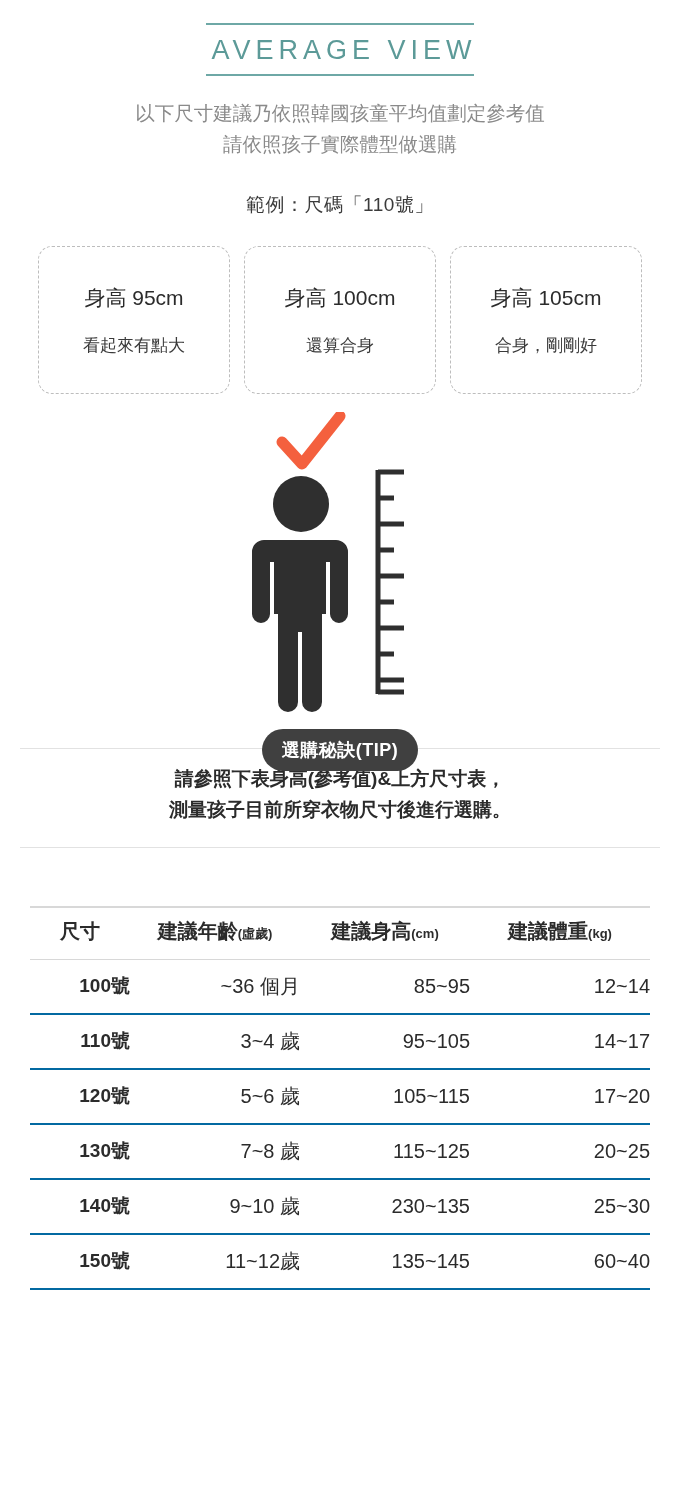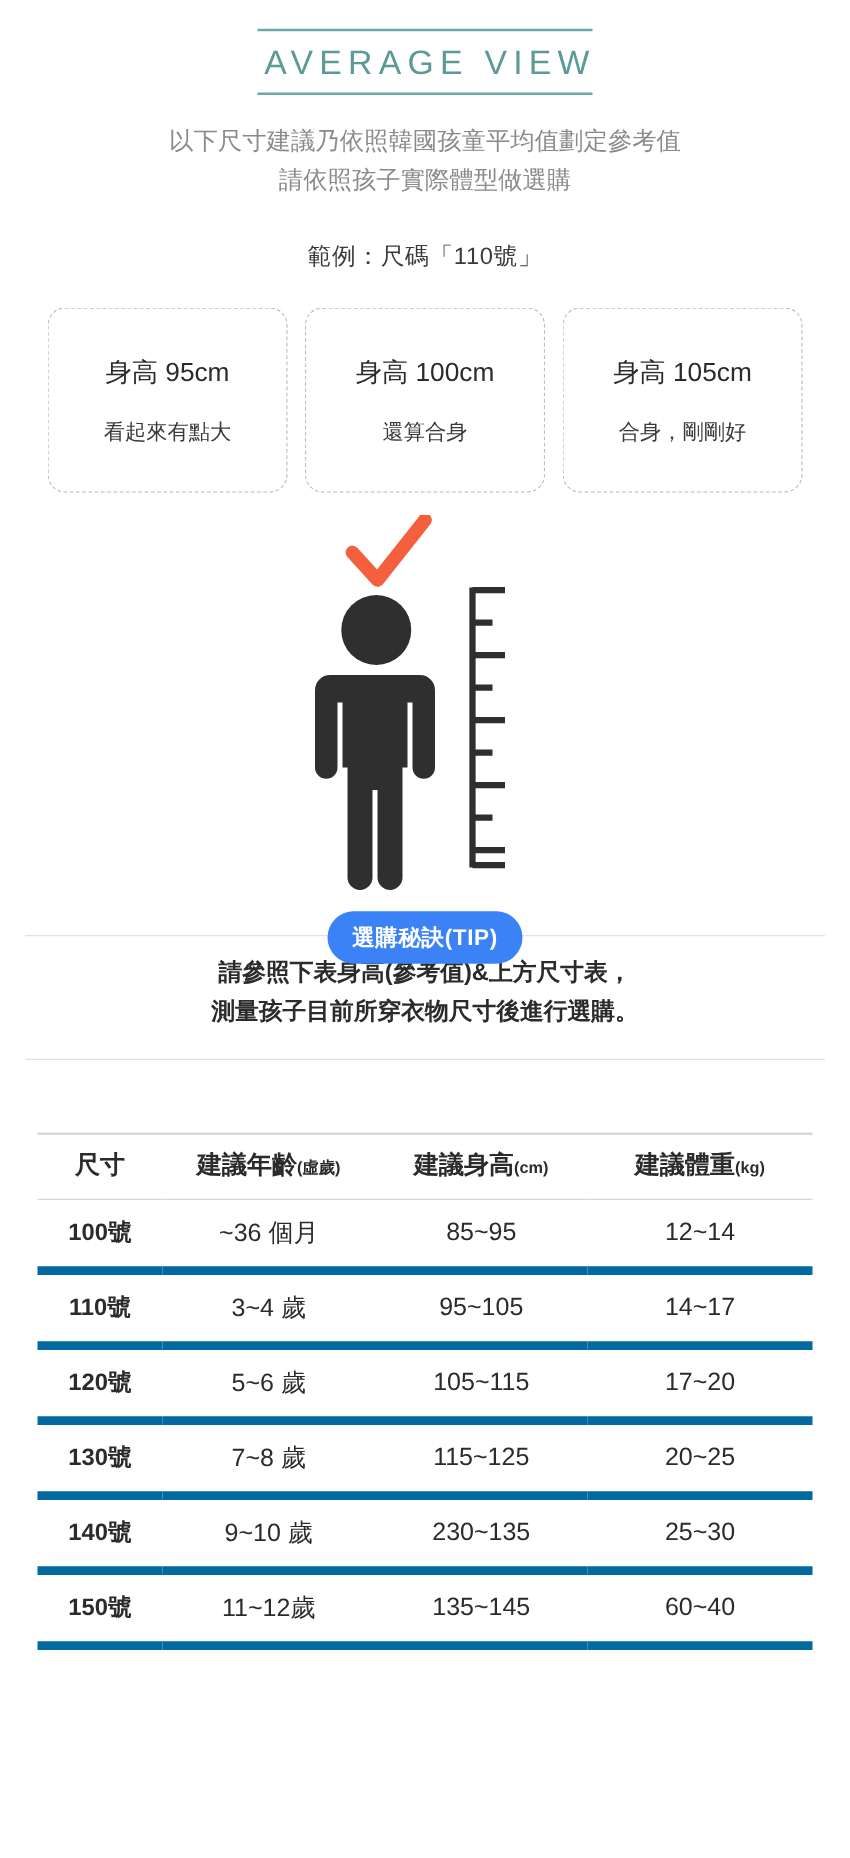--- a/index.html
+++ b/index.html
@@ -121,21 +121,21 @@
   }
   .tip-badge-row {
     position: relative;
     height: 0;
     text-align: center;
   }
   .tip-badge {
     position: relative;
     top: -20px;
     display: inline-block;
-    background: #3b82f6;
+    background: #404040;
     color: #ffffff;
     font-size: 18px;
     font-weight: bold;
     padding: 9px 20px;
     border-radius: 22px;
     letter-spacing: 0.5px;
   }
   .tip-text {
     text-align: center;
     font-size: 19px;
@@ -162,23 +162,23 @@
     text-align: center;
     border-bottom: 1.5px solid #d8d8d8;
   }
   thead th .unit {
     font-size: 13px;
     font-weight: bold;
     vertical-align: baseline;
   }
   tbody td {
     font-size: 20px;
-    text-align: center;
+    text-align: right;
     padding: 13px 0;
-    border-bottom: 7px solid #0369a1;
+    border-bottom: 2px solid #0369a1;
     color: #2b2b2b;
   }
   tbody td.size-col {
     font-weight: bold;
     font-size: 19px;
   }
   .col-size   { width: 100px; }
   .col-age    { width: 170px; }
   .col-height { width: 170px; }
   .col-weight { width: 180px; }

